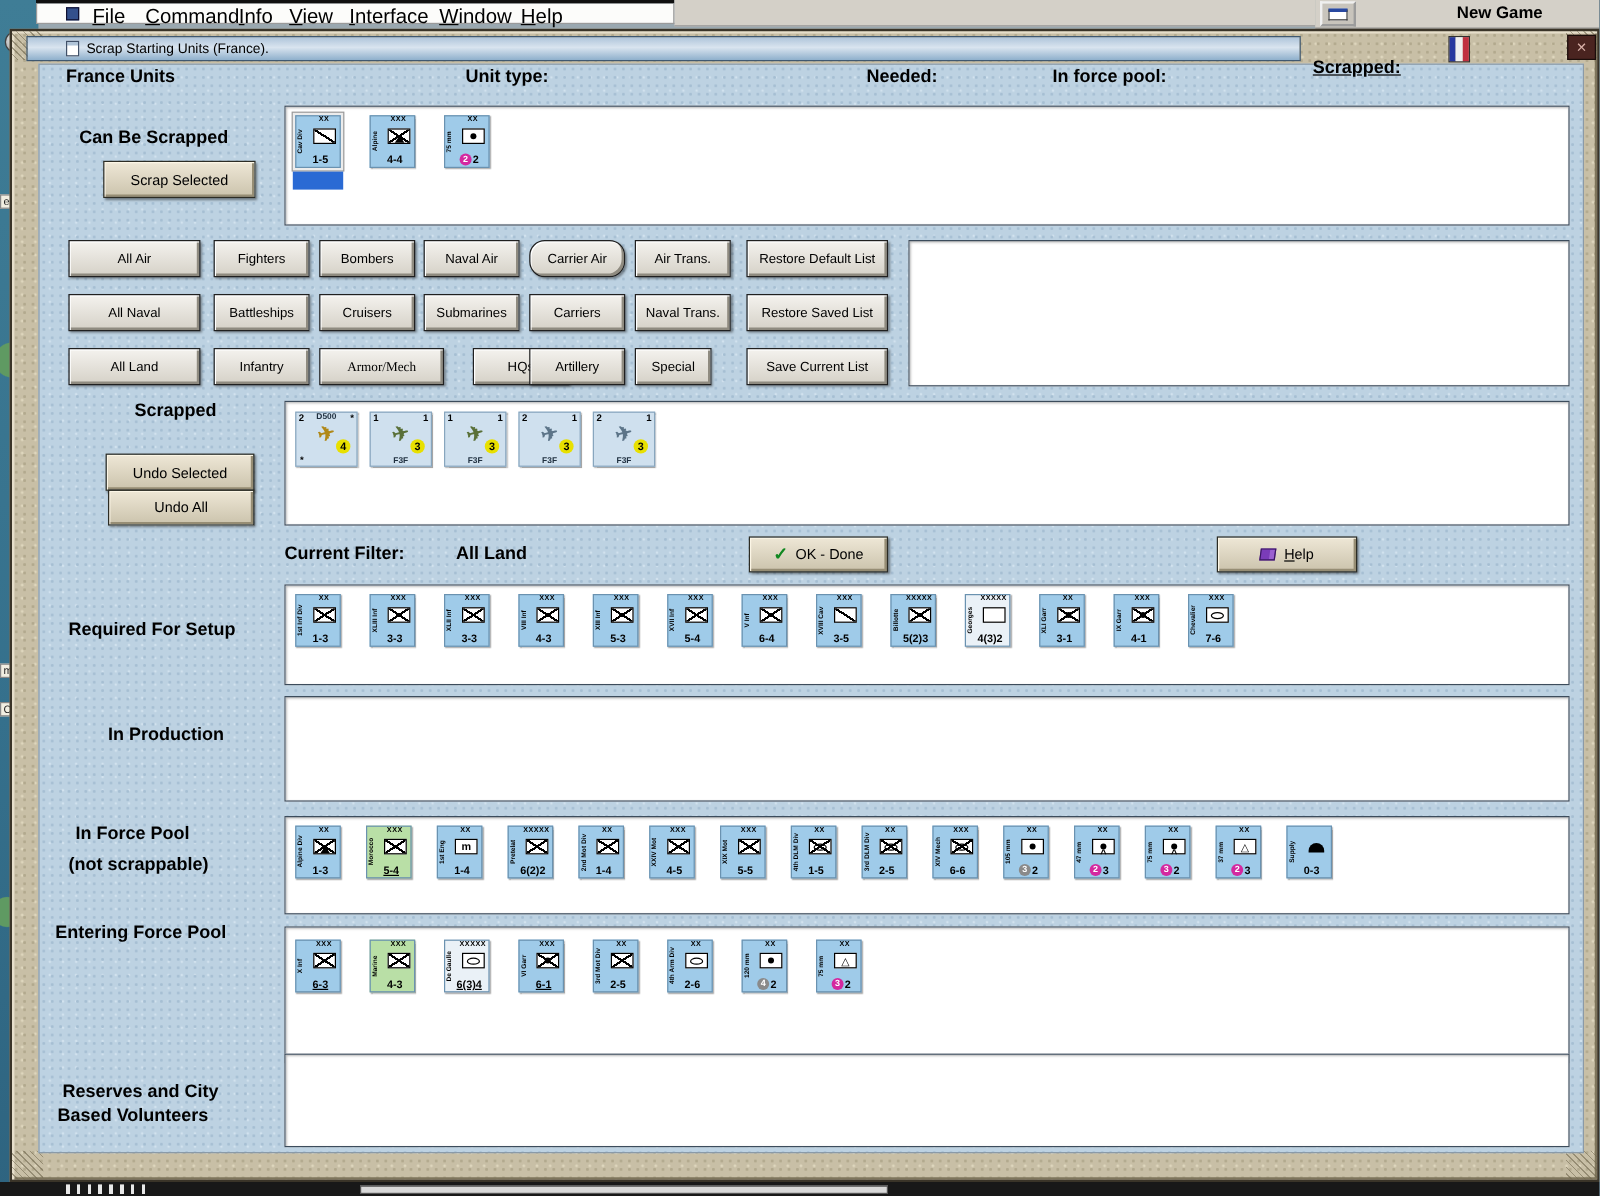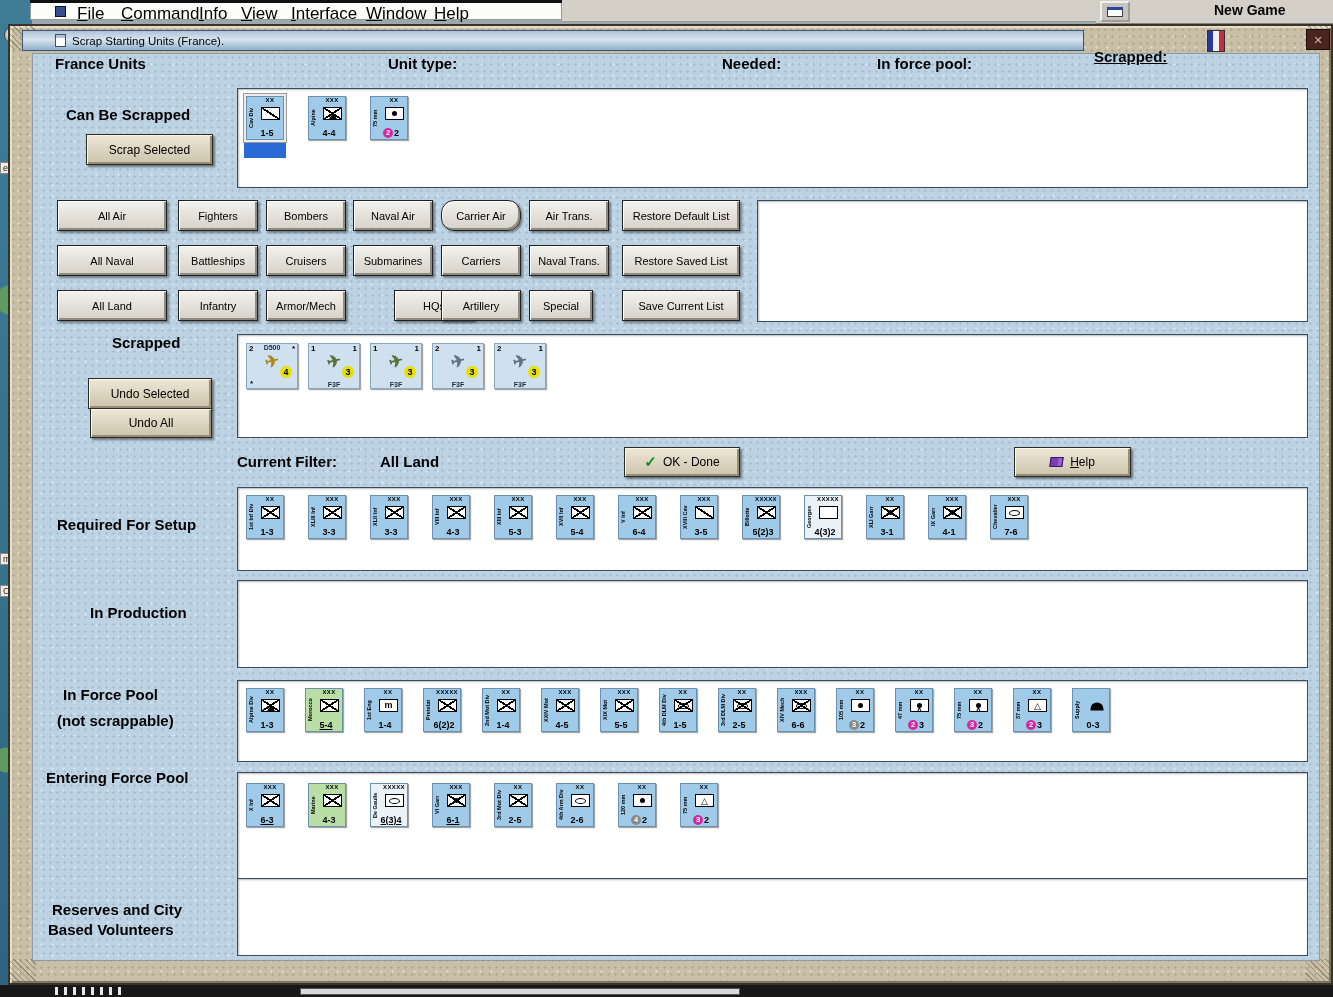--- a/index.html
+++ b/index.html
@@ -254,21 +254,21 @@
       <div class="fbtn" style="left: 622px; top: 200px; width: 118px;">Restore Default List</div>
       <div class="fbtn" style="left: 57px; top: 245px; width: 110px;">All Naval</div>
       <div class="fbtn" style="left: 178px; top: 245px; width: 80px;">Battleships</div>
       <div class="fbtn" style="left: 266px; top: 245px; width: 80px;">Cruisers</div>
       <div class="fbtn" style="left: 353px; top: 245px; width: 80px;">Submarines</div>
       <div class="fbtn" style="left: 441px; top: 245px; width: 80px;">Carriers</div>
       <div class="fbtn" style="left: 529px; top: 245px; width: 80px;">Naval Trans.</div>
       <div class="fbtn" style="left: 622px; top: 245px; width: 118px;">Restore Saved List</div>
       <div class="fbtn" style="left: 57px; top: 290px; width: 110px;">All Land</div>
       <div class="fbtn" style="left: 178px; top: 290px; width: 80px;">Infantry</div>
-      <div class="fbtn" style="left: 266px; top: 290px; width: 80px;">Armor/Mech</div>
+      <div class="fbtn" style="left: 266px; top: 290px; width: 104px; font-family: Liberation Serif, serif;">Armor/Mech</div>
       <div class="fbtn" style="left: 353px; top: 290px; width: 80px; margin-left: 41px;">HQs</div>
       <div class="fbtn" style="left: 441px; top: 290px; width: 80px;">Artillery</div>
       <div class="fbtn" style="left: 529px; top: 290px; width: 64px;">Special</div>
       <div class="fbtn" style="left: 622px; top: 290px; width: 118px;">Save Current List</div>
     </div>
   <div class="panel" style="left:757px;top:200px;width:551px;height:122px;"></div>
 
   <div class="slabel" style="left:112px;top:334px;">Scrapped</div>
   <div class="tanbtn" style="left:88px;top:378px;width:124px;height:31px;">Undo Selected</div>
   <div class="tanbtn" style="left:90px;top:408px;width:122px;height:30px;">Undo All</div>

